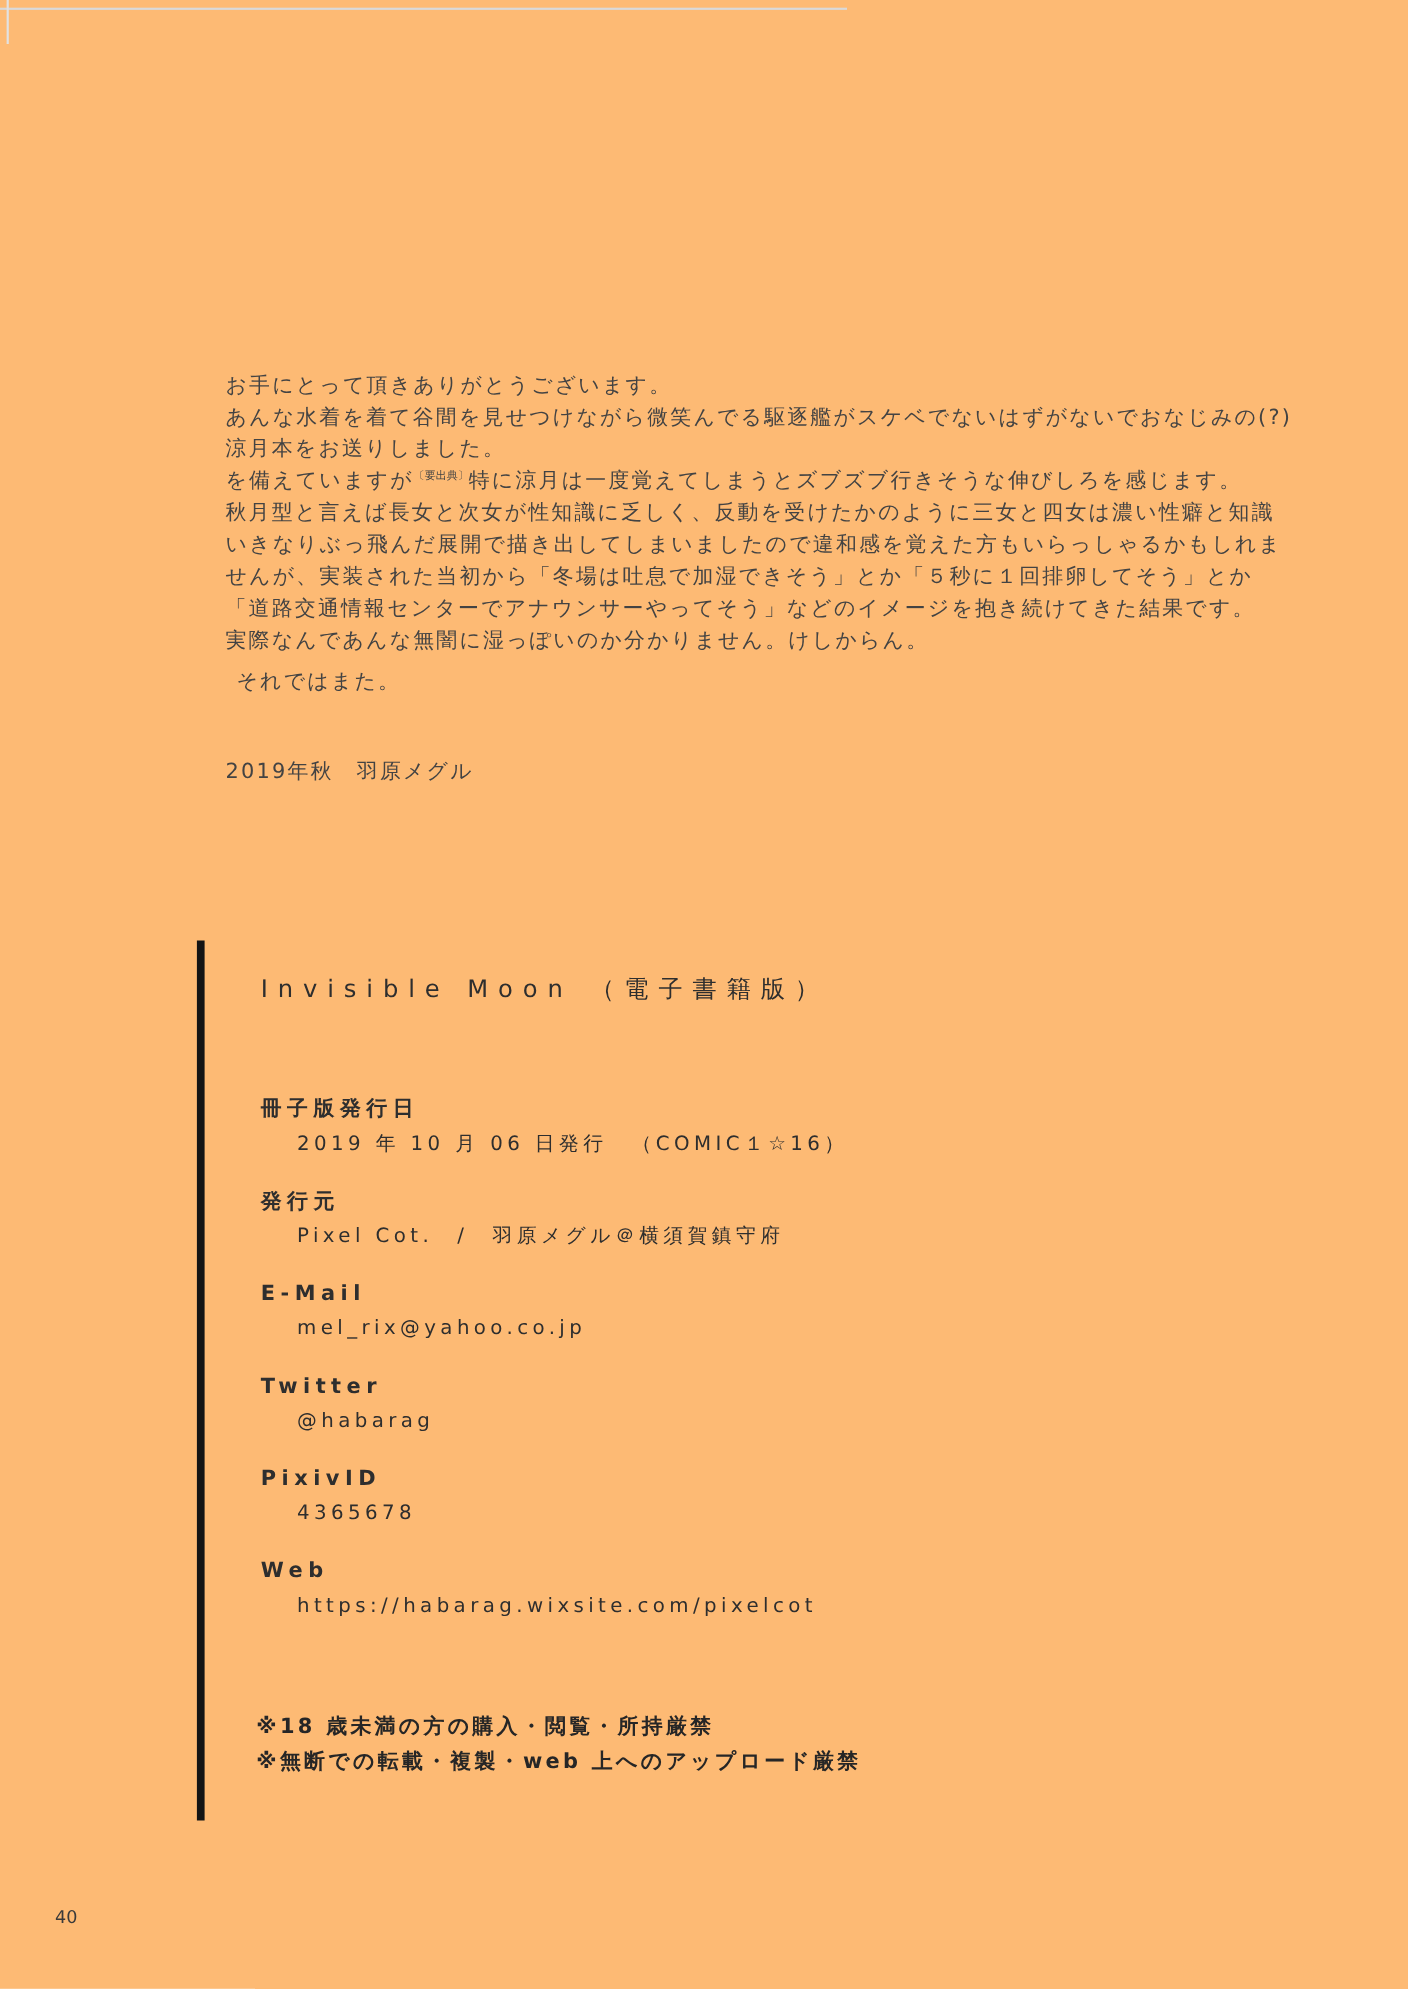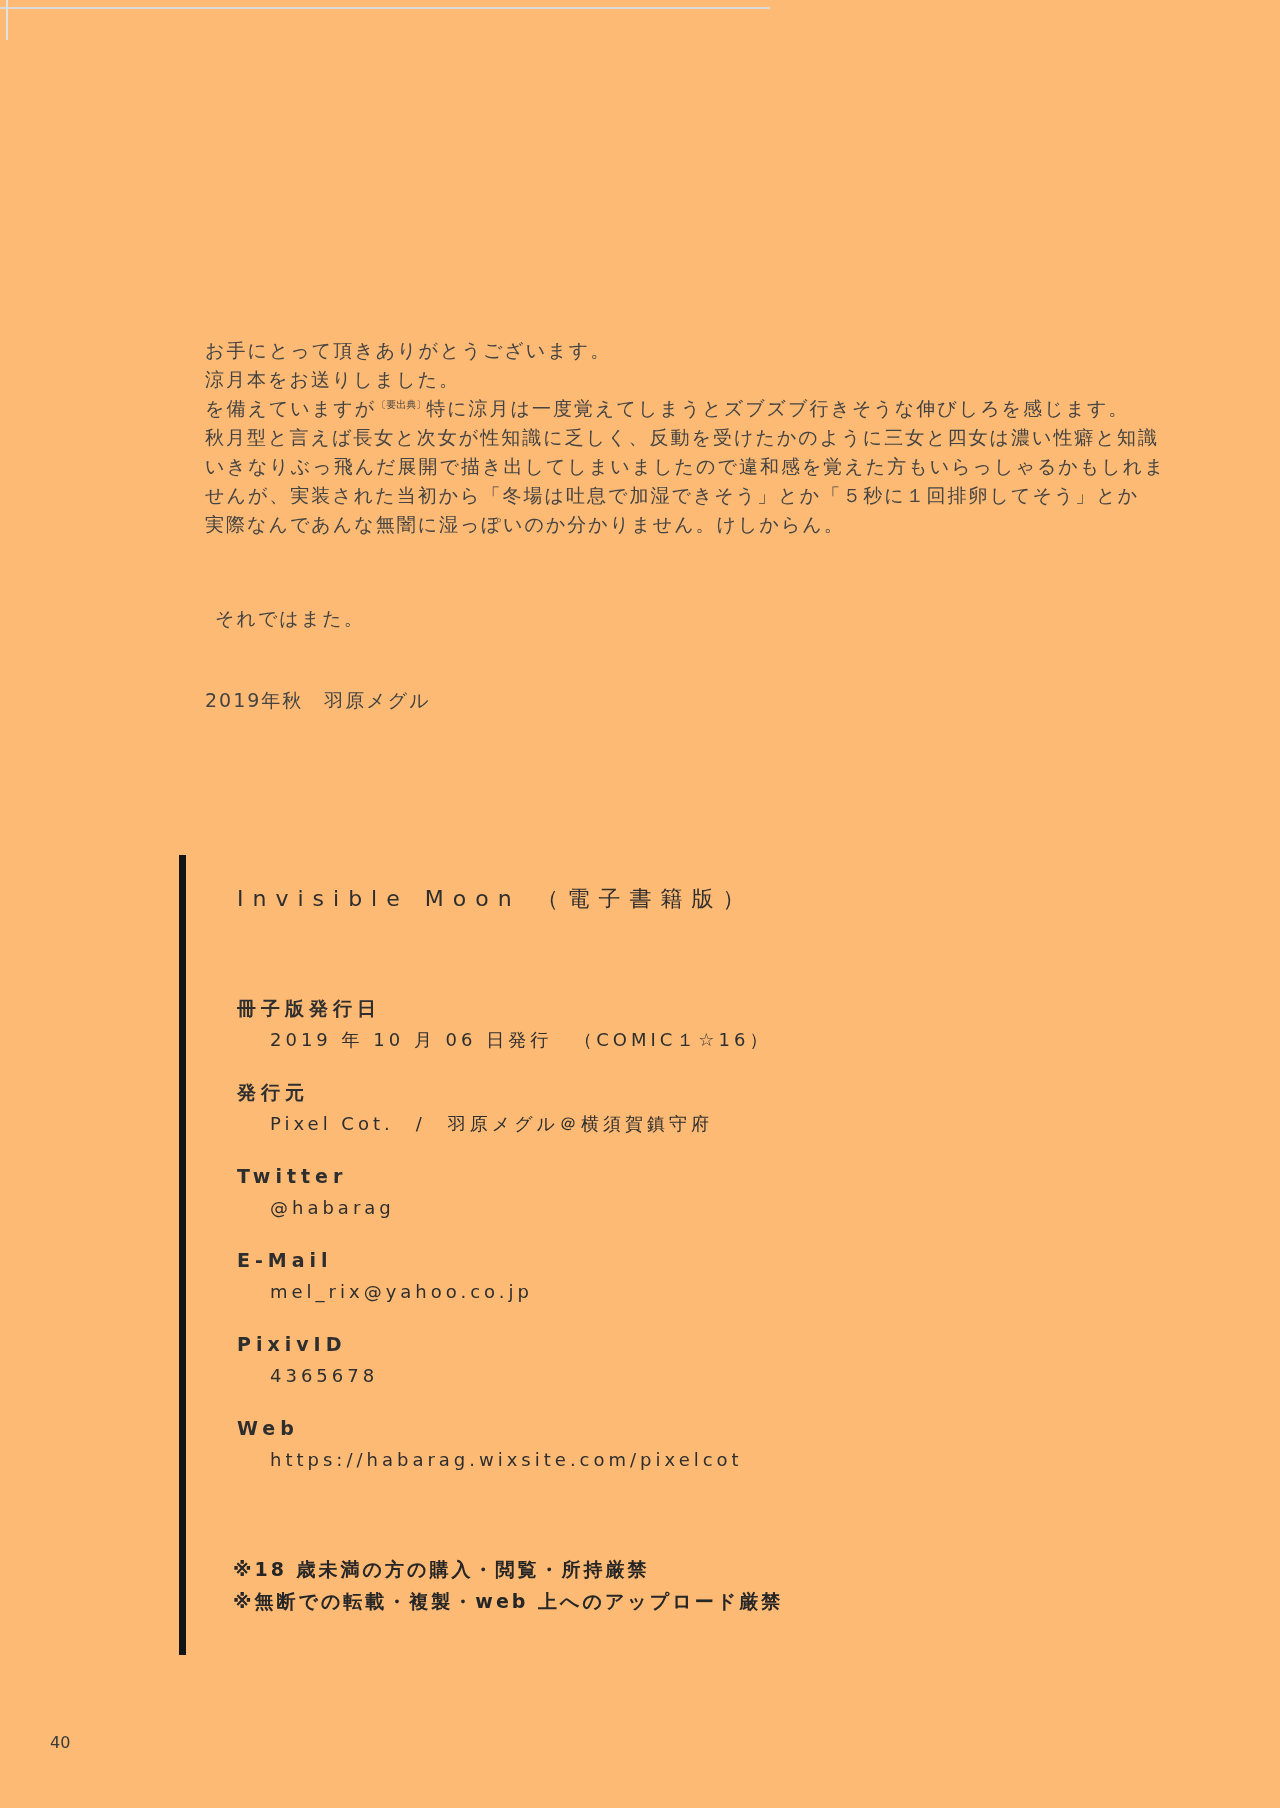--- a/index.html
+++ b/index.html
@@ -115,50 +115,52 @@
 </style>
 </head>
 <body>
 
 <div class="page">
   <div class="scan-edge-top"></div>
   <div class="scan-edge-left"></div>
 
   <div class="afterword">
     <div class="aw-line">お手にとって頂きありがとうございます。</div>
+    <div class="aw-line">あんな水着を着て谷間を見せつけながら微笑んでる駆逐艦がスケベでないはずがないでおなじみの(?)</div>
     <div class="aw-line">涼月本をお送りしました。</div>
     <div class="aw-line"><span>を備えていますが</span><sup class="cite">〔要出典〕</sup><span>特に涼月は一度覚えてしまうとズブズブ行きそうな伸びしろを感じます。</span></div>
     <div class="aw-line">秋月型と言えば長女と次女が性知識に乏しく、反動を受けたかのように三女と四女は濃い性癖と知識</div>
     <div class="aw-line">いきなりぶっ飛んだ展開で描き出してしまいましたので違和感を覚えた方もいらっしゃるかもしれま</div>
     <div class="aw-line">せんが、実装された当初から「冬場は吐息で加湿できそう」とか「５秒に１回排卵してそう」とか</div>
+    <div class="aw-line">「道路交通情報センターでアナウンサーやってそう」などのイメージを抱き続けてきた結果です。</div>
     <div class="aw-line">実際なんであんな無闇に湿っぽいのか分かりません。けしからん。</div>
   </div>
 
   <div class="closing">それではまた。</div>
   <div class="signature">2019年秋　羽原メグル</div>
 
   <div class="colophon-bar"></div>
   <div class="colophon-title">Invisible Moon （電子書籍版）</div>
 
   <div class="colophon-list">
     <div class="col-entry">
       <div class="col-label">冊子版発行日</div>
       <div class="col-value">2019 年 10 月 06 日発行　（COMIC１☆16）</div>
     </div>
     <div class="col-entry">
       <div class="col-label">発行元</div>
       <div class="col-value">Pixel Cot.　/　羽原メグル＠横須賀鎮守府</div>
     </div>
     <div class="col-entry">
+      <div class="col-label">E-Mail</div>
+      <div class="col-value">mel_rix@yahoo.co.jp</div>
+    </div>
+    <div class="col-entry">
       <div class="col-label">Twitter</div>
       <div class="col-value">@habarag</div>
-    </div>
-    <div class="col-entry">
-      <div class="col-label">E-Mail</div>
-      <div class="col-value">mel_rix@yahoo.co.jp</div>
     </div>
     <div class="col-entry">
       <div class="col-label">PixivID</div>
       <div class="col-value">4365678</div>
     </div>
     <div class="col-entry">
       <div class="col-label">Web</div>
       <div class="col-value">https://habarag.wixsite.com/pixelcot</div>
     </div>
   </div>

